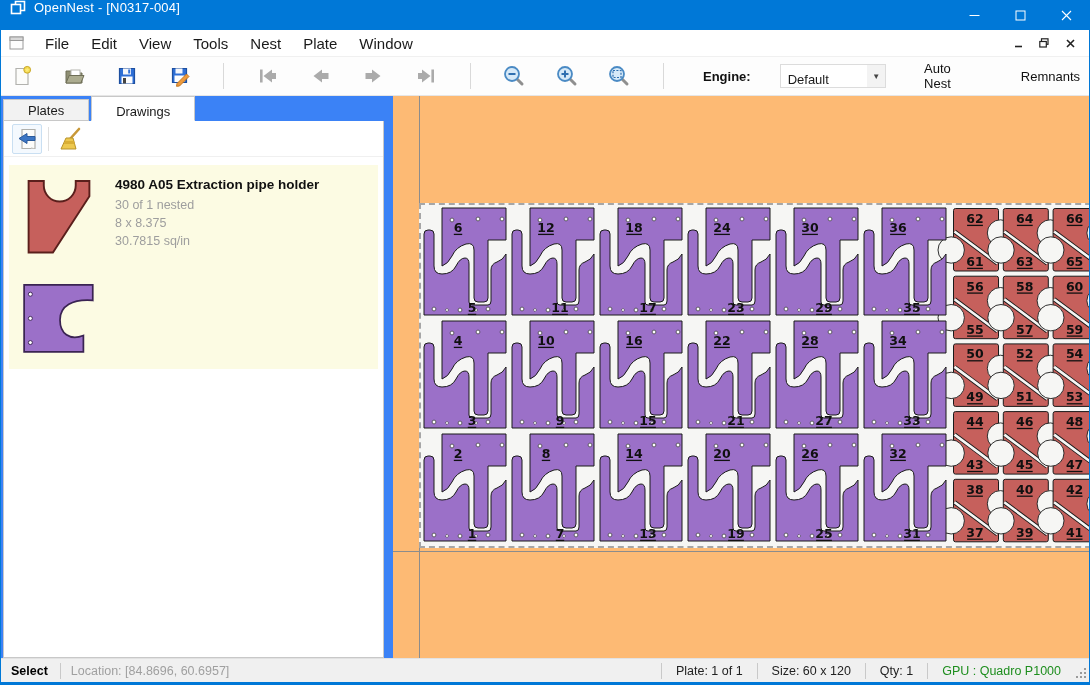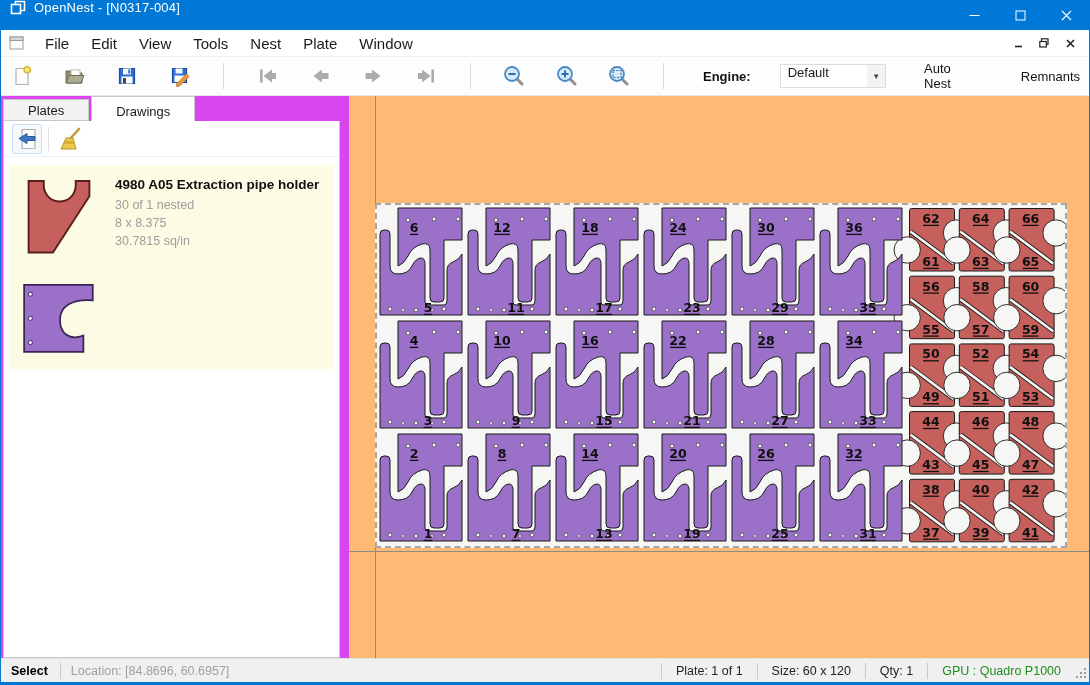--- a/index.html
+++ b/index.html
@@ -23,28 +23,28 @@
   .mdi-controls { margin-left:auto; display:flex; align-items:center; gap:4px; padding-right:8px; }
   .mdi-btn { width:22px; height:18px; display:flex; align-items:center; justify-content:center; }
 
   
   .toolbar { position:absolute; left:0; top:57px; right:0; height:39px; background:#fdfdfd;
              display:flex; align-items:center; border-bottom:1px solid #e6e6e6; padding-left:6px;gap:23px; }
   .tool-btn { width:34px; height:32px; display:flex; align-items:center; justify-content:center; border-radius:2px; }
   .tool-sep { width:1px; height:26px; background:#d9d9d9; margin:0 6px; }
   .engine-label { font-size:13px; font-weight:bold; color:#111; margin:0 6px 0 10px; }
   .engine-combo { width:121px; height:24px; border:1px solid #dcdcdc; background:#fff; display:flex;
-                  align-items:flex-start; font-size:13px; color:#1a1a1a; padding-left:7px; }
+                  align-items:flex-end; font-size:13px; color:#1a1a1a; padding-left:7px; }
   .engine-arrow { margin-left:auto; width:18px; height:100%; display:flex; align-items:center; justify-content:center;
                   font-size:8px; color:#444; background:#f3f3f3; }
   .txt-btn { font-size:13px; color:#111; padding:6px 9px; margin-left:6px; border-radius:2px; }
 
   
   .main { position:absolute; left:0; top:96px; right:0; bottom:27px; display:flex; }
-  .left-panel { width:348px; background:#d946ef; position:relative; }
+  .left-panel { width:392px; background:#3b82f6; position:relative; }
   .tabs { position:absolute; left:2px; top:0; display:flex; align-items:flex-end; height:25px; }
   .tab { font-size:13px; color:#1a1a1a; border:1px solid #c8c8c8; background:#f2f2f2;
          padding:3px 24px 4px 24px; margin-right:2px; height:22px; }
   .tab.active { background:#fff; border-bottom:1px solid #fff; height:25px; padding-top:7px; font-weight:400; }
   .panel-body { position:absolute; left:2px; right:9px; top:25px; bottom:0; background:#fff; border:1px solid #c8c8c8; border-top:none; }
   .panel-toolbar { height:36px; display:flex; align-items:center; padding-left:8px; border-bottom:1px solid #f0f0f0; }
   .panel-tool-btn { width:30px; height:30px; display:flex; align-items:center; justify-content:center; border:1px solid #c9dff2; border-radius:2px; margin-right:4px; background:#f4f9fe; }
   .panel-tool-btn.flat { border-color:transparent; background:transparent; }
   .panel-sep { width:1px; height:24px; background:#e0e0e0; margin:0 6px 0 2px; }
   .drawing-list { position:absolute; left:5px; right:5px; top:44px; background:#FCFBE3; }

